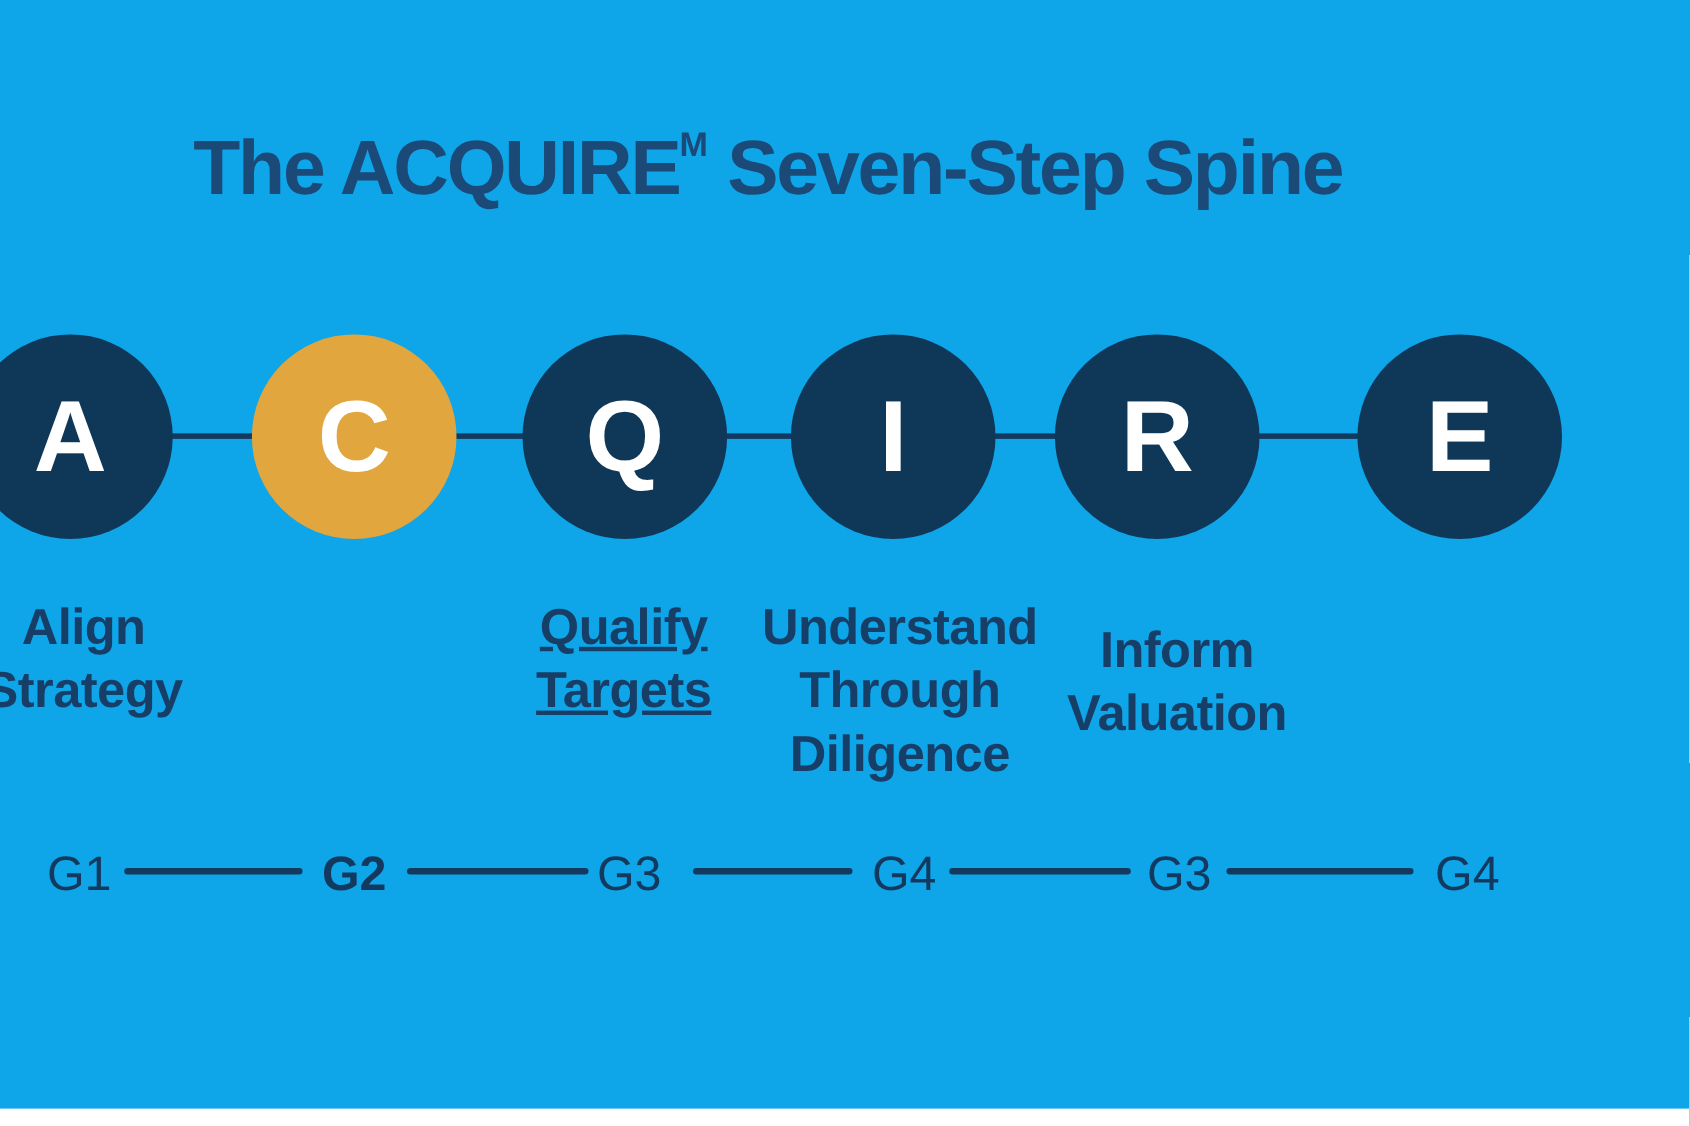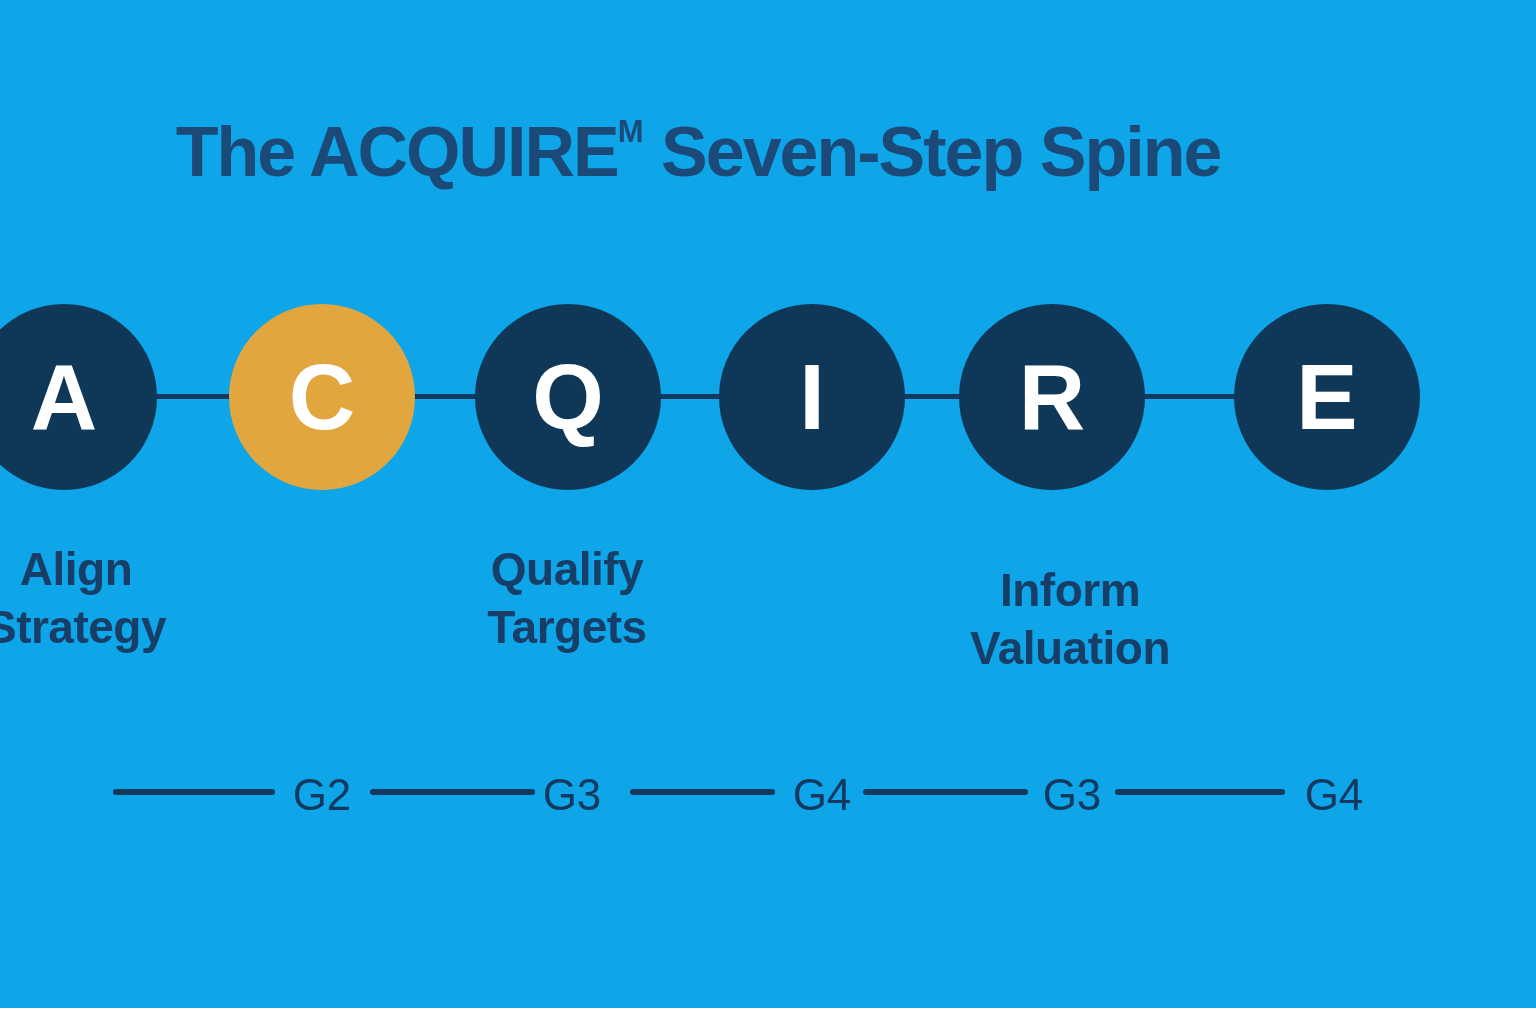--- a/index.html
+++ b/index.html
@@ -80,37 +80,37 @@
     text-align: center;
     font-size: 46px;
     font-weight: 600;
     letter-spacing: -0.5px;
     line-height: 58px;
     color: var(--label-text, #163e66);
     white-space: pre-line;
   }
   .l1 { left: -74px; }
   .l2 { left: 168px; }
-  .l3 { left: 417px; }
+  .l3 { left: 417px; text-decoration: underline; }
   .l4 { left: 668px; }
   .l5 { left: 920px; margin-top: 21px; }
   .l6 { left: 1172px; }
   
   .gate-label {
     position: absolute;
     top: 769px;
     width: 120px;
     text-align: center;
     font-size: 44px;
     font-weight: 500;
     color: var(--line, #14395e);
     line-height: 1.2;
   }
   .g1 { left: 12px; }
-  .g2 { left: 262px; }
+  .g2 { left: 262px; font-weight: bold; }
   .g3 { left: 512px; }
   .g4 { left: 762px; }
   .g5 { left: 1012px; }
   .g6 { left: 1274px; }
   .gate-line {
     position: absolute;
     top: 789px;
     height: 6px;
     border-radius: 3px;
     background: var(--line, #14395e);
@@ -146,23 +146,27 @@
     <span class="letter">R</span>
   </div>
   <div class="circle c6">
     <span class="letter">E</span>
   </div>
 
   <div class="step-label l1">Align
 Strategy</div>
   <div class="step-label l3">Qualify
 Targets</div>
+  <div class="step-label l4">Understand
+Through
+Diligence</div>
   <div class="step-label l5">Inform
 Valuation</div>
 
+  <div class="gate-label g1">G1</div>
   <div class="gate-line gl1"></div>
   <div class="gate-label g2">G2</div>
   <div class="gate-line gl2"></div>
   <div class="gate-label g3">G3</div>
   <div class="gate-line gl3"></div>
   <div class="gate-label g4">G4</div>
   <div class="gate-line gl4"></div>
   <div class="gate-label g5">G3</div>
   <div class="gate-line gl5"></div>
   <div class="gate-label g6">G4</div>

